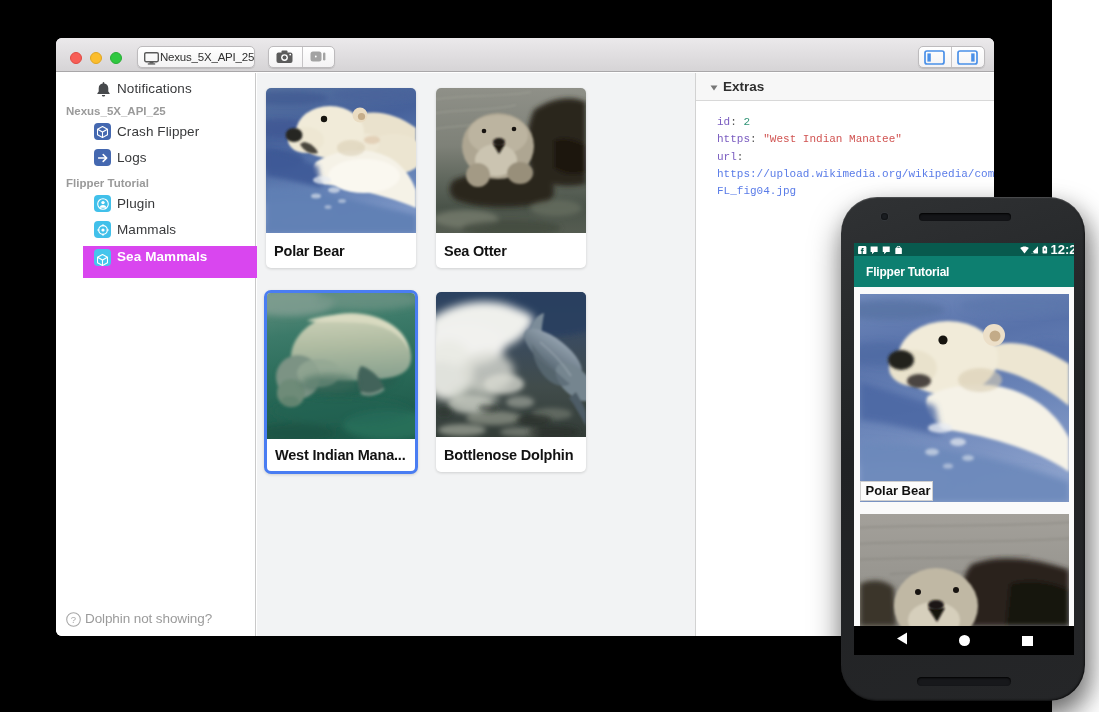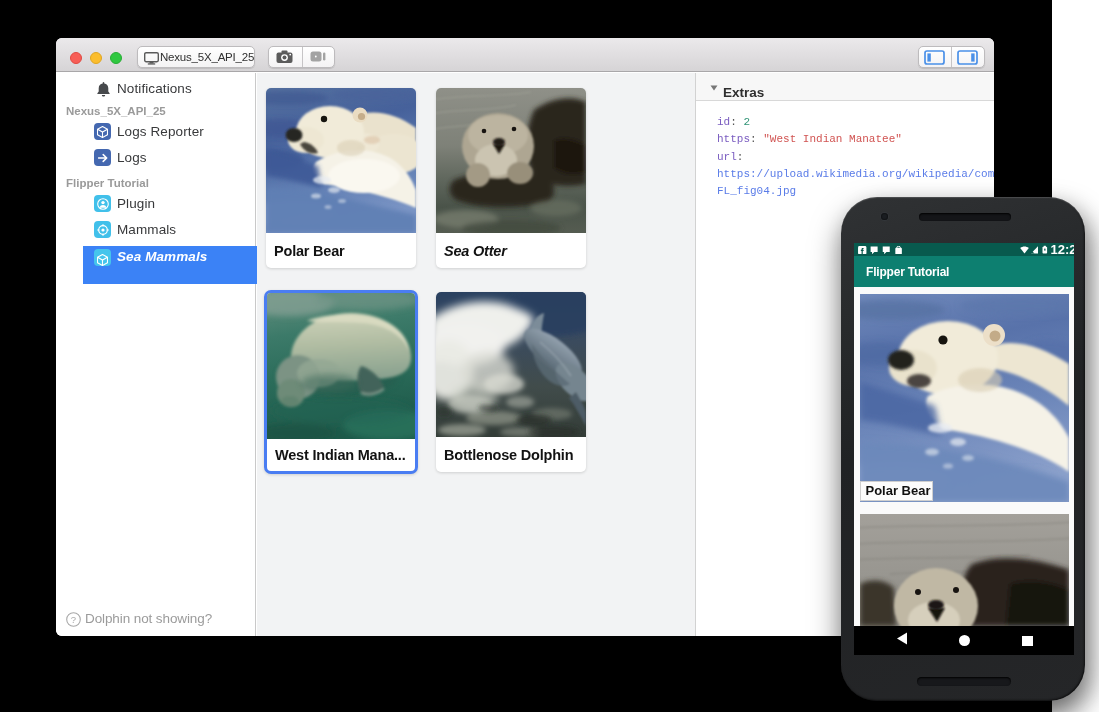--- a/index.html
+++ b/index.html
@@ -102,21 +102,21 @@
         </svg>
         <div class="stext">Notifications</div>
       </div>
       <div class="slabel" style="top:32px;">Nexus_5X_API_25</div>
       <div class="srow" style="top:48px;">
         <div class="sicon" style="background:#4468b0;"></div>
         <svg class="abs" style="left:14px; top:5px;" width="11" height="12" viewBox="0 0 11 12">
           <path d="M5.5 0.5 L10.5 3.2 L10.5 8.8 L5.5 11.5 L0.5 8.8 L0.5 3.2 Z" fill="none" stroke="#fff" stroke-width="1.1" stroke-linejoin="round"></path>
           <path d="M0.6 3.2 L5.5 6 L10.4 3.2 M5.5 6 L5.5 11.4" fill="none" stroke="#fff" stroke-width="1.1"></path>
         </svg>
-        <div class="stext">Logs Reporter</div>
+        <div class="stext">Crash Flipper</div>
       </div>
       <div class="srow" style="top:74px;text-align:right;">
         <div class="sicon" style="background:#4468b0;"></div>
         <svg class="abs" style="left:14.5px; top:6px;" width="10" height="10" viewBox="0 0 10 10">
           <path d="M0.5 5 L8.5 5 M5.2 1.6 L8.7 5 L5.2 8.4" fill="none" stroke="#fff" stroke-width="1.5" stroke-linecap="round" stroke-linejoin="round"></path>
         </svg>
         <div class="stext">Logs</div>
       </div>
       <div class="slabel" style="top:104px;">Flipper Tutorial</div>
       <div class="srow" style="top:120px;">
@@ -130,21 +130,21 @@
       </div>
       <div class="srow" style="top:146px;">
         <div class="sicon" style="background:#41c0ea;"></div>
         <svg class="abs" style="left:13.5px; top:4.5px;" width="12" height="12" viewBox="0 0 12 12">
           <circle cx="6" cy="6" r="4.3" fill="none" stroke="#fff" stroke-width="1.2"></circle>
           <circle cx="6" cy="6" r="1.6" fill="#fff"></circle>
           <path d="M6 0.2 L6 2.2 M6 9.8 L6 11.8 M0.2 6 L2.2 6 M9.8 6 L11.8 6" stroke="#fff" stroke-width="1.2"></path>
         </svg>
         <div class="stext">Mammals</div>
       </div>
-      <div class="srow" style="top:173px; height:38px; background:#3b82f6;font-style:italic;">
+      <div class="srow" style="top:173px; height:32px; background:#d946ef;">
         <div class="sicon" style="top:2.5px; background:#45c5ec;"></div>
         <svg class="abs" style="left:14px; top:8px;" width="11" height="12" viewBox="0 0 11 12">
           <path d="M5.5 0.5 L10.5 3.2 L10.5 8.8 L5.5 11.5 L0.5 8.8 L0.5 3.2 Z" fill="none" stroke="#fff" stroke-width="1.1" stroke-linejoin="round"></path>
           <path d="M0.6 3.2 L5.5 6 L10.4 3.2 M5.5 6 L5.5 11.4" fill="none" stroke="#fff" stroke-width="1.1"></path>
         </svg>
         <div class="stext" style="color:#fff; font-weight:bold; height:22px; line-height:22px;">Sea Mammals</div>
       </div>
 
       <div class="abs" style="left:10px; top:538px; width:190px; height:16px;">
         <svg class="abs" style="left:0; top:0.5px;" width="15" height="15" viewBox="0 0 15 15">
@@ -204,21 +204,21 @@
 <g fill="#e8ecf2" filter="url(#bb1)">
 <ellipse cx="56" cy="92" rx="9" ry="4" opacity="0.75"></ellipse>
 <ellipse cx="68" cy="102" rx="6" ry="3" opacity="0.65"></ellipse>
 <ellipse cx="50" cy="108" rx="5" ry="2.5" opacity="0.6"></ellipse>
 <ellipse cx="76" cy="113" rx="4" ry="2" opacity="0.5"></ellipse>
 <ellipse cx="62" cy="119" rx="3.5" ry="2" opacity="0.45"></ellipse>
 </g>
 </svg></div>
         <div class="cap">Polar Bear</div>
       </div>
-      <div class="card" style="left:179px; top:15px;font-style:italic;">
+      <div class="card" style="left:179px; top:15px;">
         <div class="pic" id="pic-otter"><svg width="150" height="145" viewBox="0 0 150 145" preserveAspectRatio="none">
 <defs>
 <linearGradient id="ow" x1="0" y1="0" x2="0" y2="1">
 <stop offset="0" stop-color="#8f9088"></stop>
                   <stop offset="0.4" stop-color="#7e8178"></stop>
 <stop offset="0.62" stop-color="#61685e"></stop>
                   <stop offset="0.82" stop-color="#4a5349"></stop>
 <stop offset="1" stop-color="#555c51"></stop>
 </linearGradient>
 <filter id="ob1" x="-30%" y="-30%" width="160%" height="160%">
@@ -364,21 +364,21 @@
 </svg></div>
         <div class="cap">Bottlenose Dolphin</div>
       </div>
     </div>
 
     <div id="extras">
       <div id="exhead">
         <svg class="abs" style="left:14px; top:12px;" width="8" height="6" viewBox="0 0 8 6">
           <path d="M0.5 0.5 L7.5 0.5 L4 5.5 Z" fill="#777"></path>
         </svg>
-        <div class="abs" style="left:27px; top:0; height:28px; line-height:28px; font-size:13.5px; font-weight:bold; color:#2f2f2f;margin-top:6px;">Extras</div>
+        <div class="abs" style="left:27px; top:0; height:28px; line-height:28px; font-size:13.5px; font-weight:bold; color:#2f2f2f;">Extras</div>
       </div>
       <div id="excode"><span style="color:#7a5cc0">id</span><span style="color:#555">:</span> <span style="color:#2f9375">2</span>
 <span style="color:#7a5cc0">https</span><span style="color:#555">:</span> <span style="color:#d15452">"West Indian Manatee"</span>
 <span style="color:#7a5cc0">url</span><span style="color:#555">:</span>
 <span style="color:#5a7ce8">https://upload.wikimedia.org/wikipedia/com</span>
 <span style="color:#5a7ce8">FL_fig04.jpg</span></div>
     </div>
   </div>
 
   <div id="phone">

